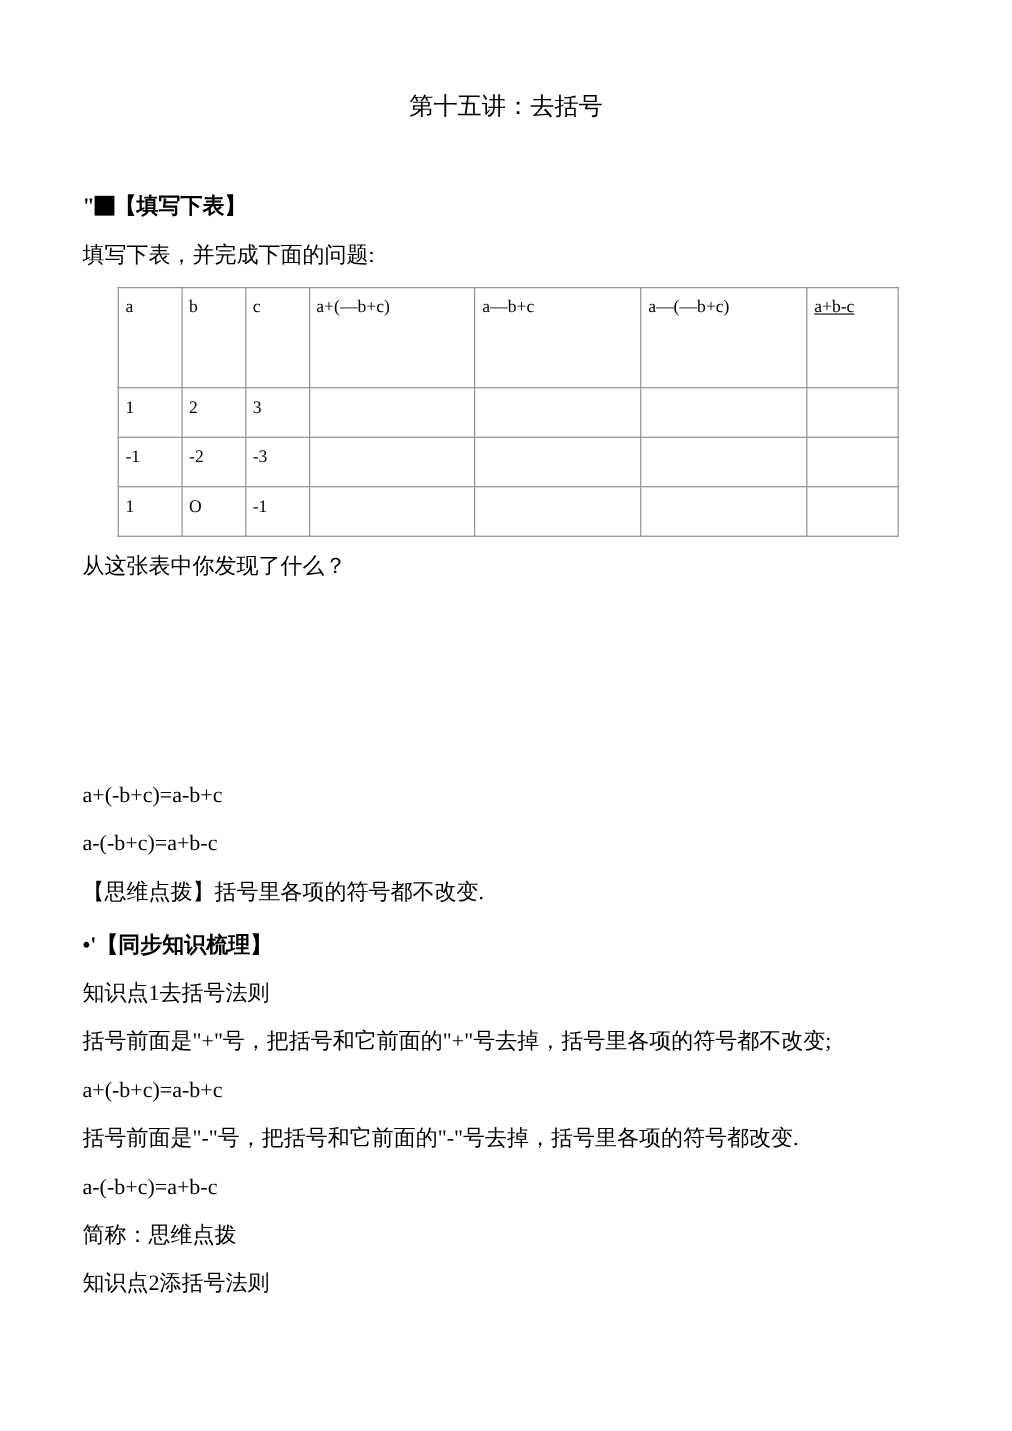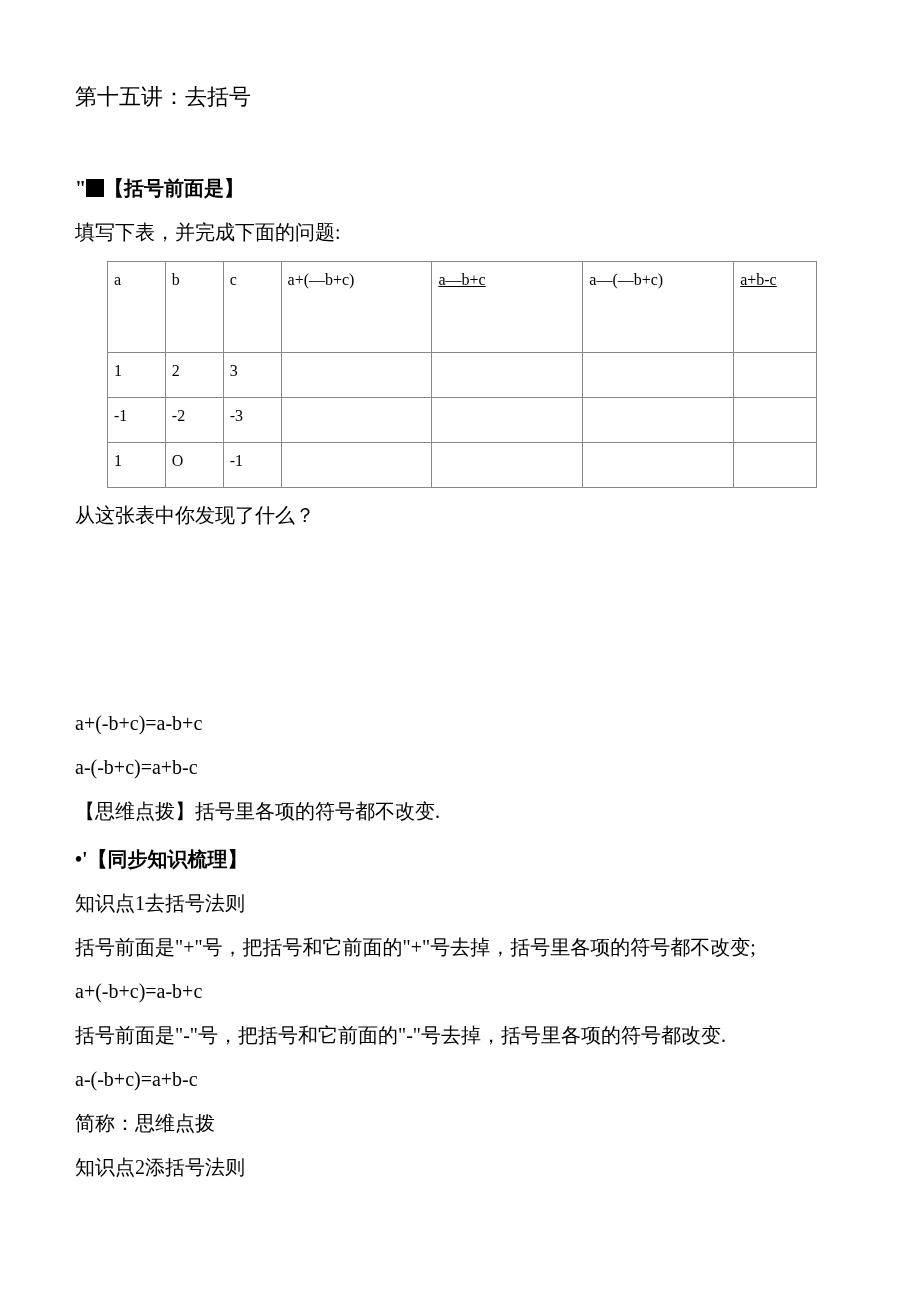--- a/index.html
+++ b/index.html
@@ -7,21 +7,21 @@
       background: #ffffff;
       color: #000000;
       margin: 0;
       padding: 80px 75px 60px 75px;
       width: 920px;
       box-sizing: border-box;
       font-size: 16px;
       line-height: 1.5;
     }
     .title {
-      text-align: left;
+      text-align: center;
       font-size: 22px;
       margin-bottom: 60px;
     }
     .section-heading {
       font-size: 20px;
       font-weight: bold;
       margin: 18px 0 14px 0;
     }
     .para {
       font-size: 20px;
@@ -38,41 +38,41 @@
       font-size: 16px;
       text-align: left;
       vertical-align: top;
     }
     tr.hrow td { height: 78px; }
     tr.drow td { height: 32px; }
     .col-a { width: 38px; }
     .col-b { width: 38px; }
     .col-c { width: 38px; }
     .col-d { width: 120px; }
-    .col-e { width: 120px; text-decoration: underline; }
+    .col-e { width: 120px; }
     .col-f { width: 120px; }
     .col-g { width: 60px; text-decoration: underline; }
     .gap-medium { height: 150px; }
     .quote-mark {
       font-family: serif;
     }
     .block {
       display: inline-block;
       width: 18px; height: 18px;
       background: #000;
       vertical-align: -2px;
     }
   </style>
 </head>
 <body>
 
 <div class="title">第十五讲：去括号</div>
 
 <div class="section-heading">
-  <span class="quote-mark">"</span><span class="block"></span><span>【括号前面是】</span>
+  <span class="quote-mark">"</span><span class="block"></span><span>【填写下表】</span>
 </div>
 
 <div class="para">填写下表，并完成下面的问题:</div>
 
 <table>
   <tbody>
       <tr class="hrow">
     <td class="col-a">a</td>
     <td class="col-b">b</td>
     <td class="col-c">c</td>

